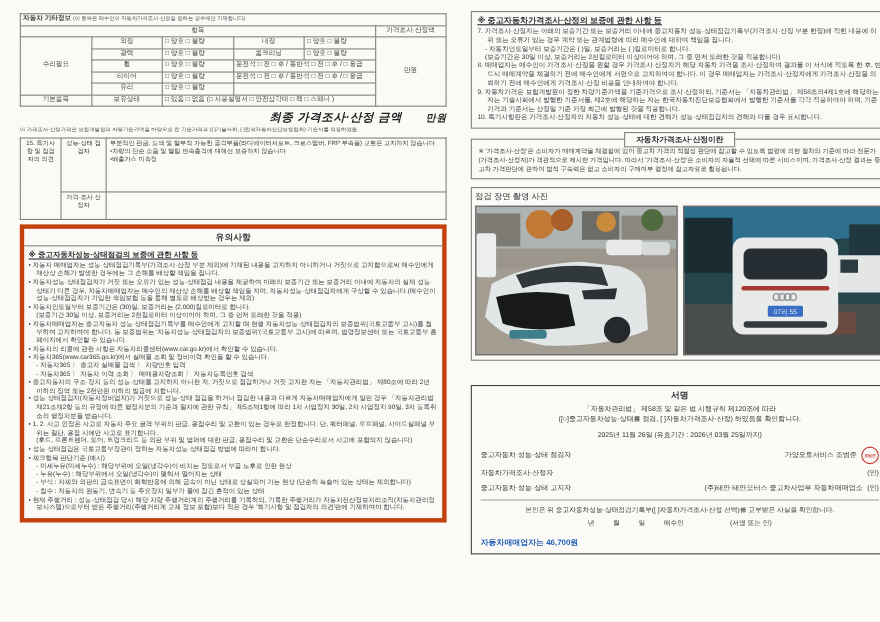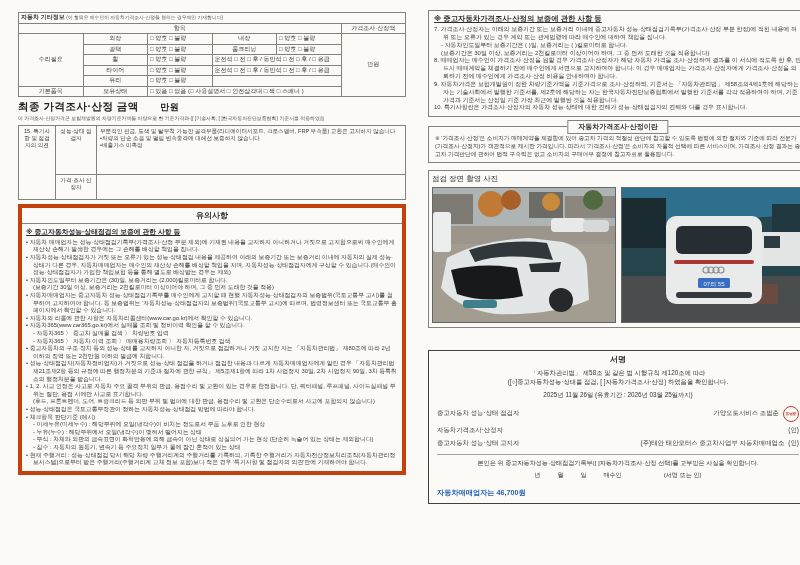--- a/index.html
+++ b/index.html
@@ -17,21 +17,21 @@
   table.misc{width:100%;border-collapse:collapse;table-layout:fixed;}
   table.misc td{border:1px solid #84827c;padding:1px 2px;font-size:6px;line-height:1.25;vertical-align:middle;color:#3a3a3c;}
   td.t-title{font-size:7.5px;font-weight:bold;border-bottom:1px solid #84827c;padding:2px 3px;}
   td.t-title .note{font-weight:normal;font-size:4.8px;color:#55555a;}
   td.hd{text-align:center;font-size:6px;background:#fbfaf6;}
   td.grp{text-align:center;font-size:6px;width:26px;}
   td.lbl{text-align:center;width:36px;}
   td.chk{width:84px;white-space:nowrap;overflow:hidden;}
   td.lbl2{text-align:center;width:40px;}
   td.price{width:58px;text-align:center;font-size:6.5px;}
-  .final-line{text-align:left;font-size:10.5px;font-weight:bold;letter-spacing:.5px;margin:3px 0 2px;color:#222;}
+  .final-line{text-align:right;font-size:10.5px;font-weight:bold;letter-spacing:.5px;margin:3px 0 2px;color:#222;font-style:italic;}
   .final-line .unit{font-size:9px;margin-left:18px;}
   .basis-note{font-size:4.9px;color:#4a4a4e;line-height:1.2;margin-bottom:3px;white-space:nowrap;overflow:hidden;}
 
   
   table.remarks{width:100%;border-collapse:collapse;table-layout:fixed;margin-bottom:4px;}
   table.remarks td{border:1px solid #84827c;font-size:5.6px;line-height:1.3;padding:2px 3px;vertical-align:top;color:#3a3a3c;}
   td.r-outer{width:30px;text-align:center;vertical-align:middle;font-size:5.4px;}
   td.r-who{width:34px;text-align:center;vertical-align:middle;}
   td.r-text{white-space:pre-line;height:44px;}
   td.r-text.empty{height:20px;}

